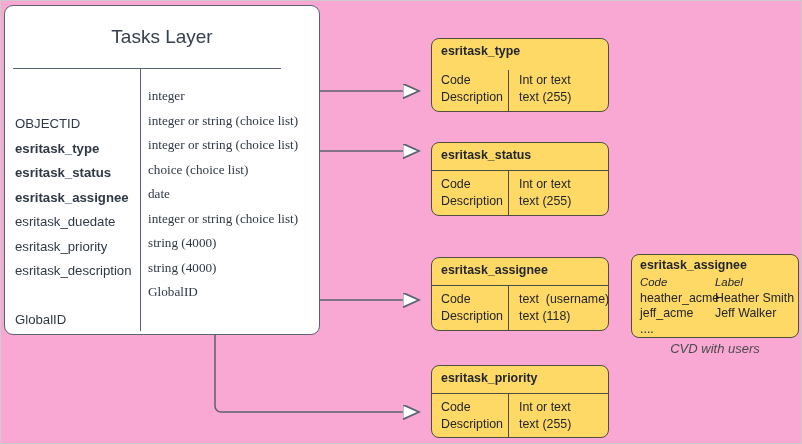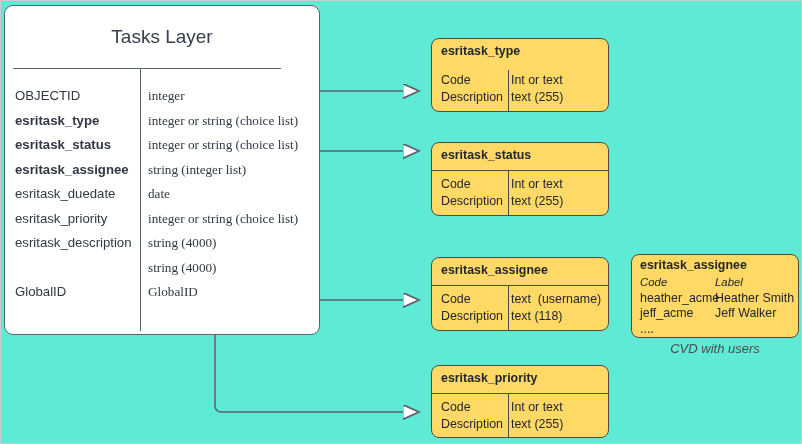--- a/index.html
+++ b/index.html
@@ -8,21 +8,21 @@
     background: #ffffff;
   }
   body {
     font-family: "Liberation Sans", sans-serif;
     -webkit-font-smoothing: antialiased;
   }
   #canvas {
     position: relative;
     width: 802px;
     height: 444px;
-    background: #5eead4;
+    background: #f9a8d4;
     box-sizing: border-box;
     border: 1px solid #cccccc;
     overflow: hidden;
   }
 
   
   #wires {
     position: absolute;
     left: 0;
     top: 0;
@@ -82,20 +82,21 @@
     position: relative;
     height: 24.5px;
     line-height: 24.5px;
     font-size: 13.2px;
     color: #2f3945;
     white-space: nowrap;
   }
   .row .fname {
     position: absolute;
     left: 10px;
+    margin-top: 28px;
   }
   .row .ftype {
     position: absolute;
     left: 143px;
     font-family: Liberation Serif, serif;
   }
   .row.bold .fname { font-weight: bold; }
 
   
   .dbox {
@@ -134,21 +135,21 @@
     position: absolute;
     left: 9px;
     top: 33px;
     font-size: 12.4px;
     line-height: 17px;
     color: #22262c;
     white-space: pre;
   }
   .dbox .c-right {
     position: absolute;
-    left: 79px;
+    left: 87px;
     top: 33px;
     font-size: 12.4px;
     line-height: 17px;
     color: #22262c;
     white-space: pre;
   }
 
   #box-type     { left: 430px; top: 37px;  width: 178px; height: 74px; }
   #box-status   { left: 430px; top: 141px; width: 178px; height: 74px; }
   #box-assignee { left: 430px; top: 256px; width: 178px; height: 74px; }
@@ -242,21 +243,21 @@
         <div class="row bold">
           <span class="fname">esritask_type</span>
           <span class="ftype">integer or string (choice list)</span>
         </div>
         <div class="row bold">
           <span class="fname">esritask_status</span>
           <span class="ftype">integer or string (choice list)</span>
         </div>
         <div class="row bold">
           <span class="fname">esritask_assignee</span>
-          <span class="ftype">string (integer list)</span>
+          <span class="ftype">choice (choice list)</span>
         </div>
         <div class="row">
           <span class="fname">esritask_duedate</span>
           <span class="ftype">date</span>
         </div>
         <div class="row">
           <span class="fname">esritask_priority</span>
           <span class="ftype">integer or string (choice list)</span>
         </div>
         <div class="row">

